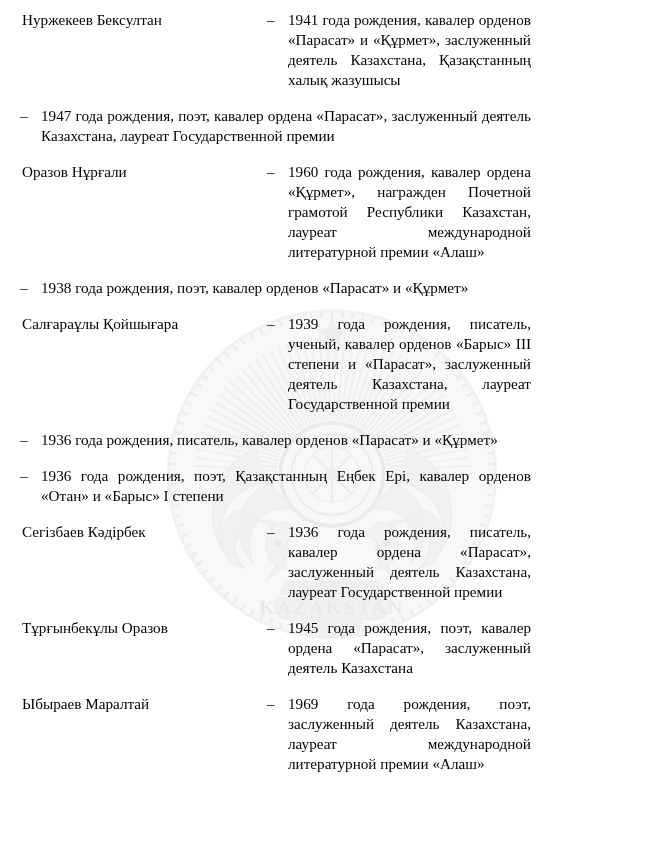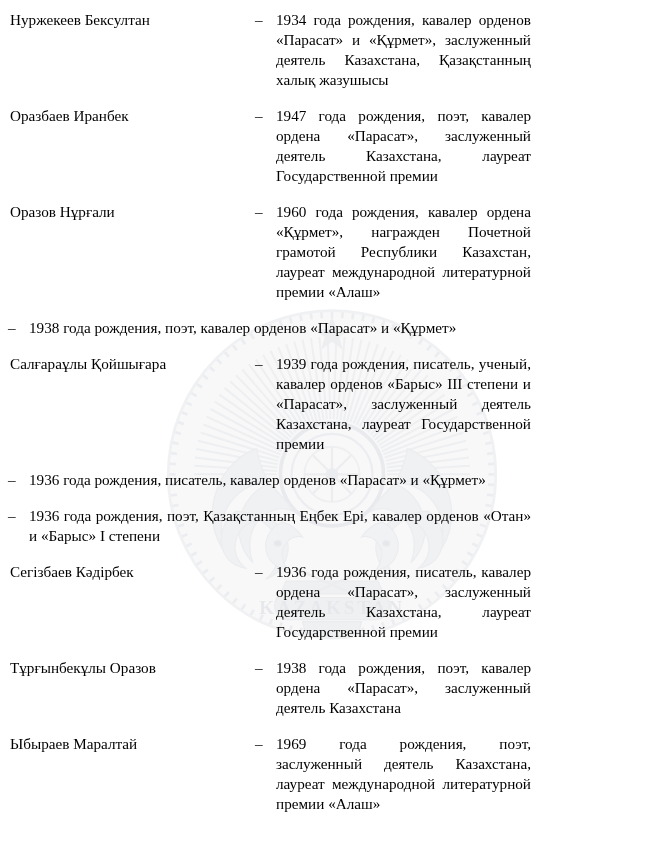--- a/index.html
+++ b/index.html
@@ -29,21 +29,21 @@
   }
   #watermark svg { display: block; width: 100%; height: 100%; }
 
   
   #page {
     position: absolute;
     left: 0; top: 0;
     width: 553px;
     height: 852px;
     z-index: 2;
-    padding: 10px 22px 0 8px;
+    padding: 10px 22px 0 20px;
     box-sizing: border-box;
   }
 
   .entry {
     display: flex;
     align-items: flex-start;
     margin-bottom: 16px;
   }
   .entry:last-child { margin-bottom: 7px; }
 
@@ -312,24 +312,23 @@
     </g>
     <circle cx="200" cy="196" r="178" fill="none" stroke="#cfd2d8" stroke-width="3"></circle>
   </svg>
 </div>
 
 <div id="page">
   <div id="entry-list">
       <div class="entry">
         <div class="entry-name">Нуржекеев Бексултан</div>
         <div class="entry-dash">–</div>
-        <div class="entry-desc">1934 года рождения, кавалер орденов «Парасат» и «Құрмет», заслуженный деятель Казахстана, Қазақстанның халық жазушысы</div>
-      </div>
-      <div class="entry">
-        <div class="entry-name">Оразбаев Иранбек</div>
+        <div class="entry-desc">1941 года рождения, кавалер орденов «Парасат» и «Құрмет», заслуженный деятель Казахстана, Қазақстанның халық жазушысы</div>
+      </div>
+      <div class="entry">
         <div class="entry-dash">–</div>
         <div class="entry-desc">1947 года рождения, поэт, кавалер ордена «Парасат», заслуженный деятель Казахстана, лауреат Государственной премии</div>
       </div>
       <div class="entry">
         <div class="entry-name">Оразов Нұрғали</div>
         <div class="entry-dash">–</div>
         <div class="entry-desc">1960 года рождения, кавалер ордена «Құрмет», награжден Почетной грамотой Республики Казахстан, лауреат международной литературной премии «Алаш»</div>
       </div>
       <div class="entry">
         <div class="entry-dash">–</div>
@@ -349,21 +348,21 @@
         <div class="entry-desc">1936 года рождения, поэт, Қазақстанның Еңбек Ері, кавалер орденов «Отан» и «Барыс» I степени</div>
       </div>
       <div class="entry">
         <div class="entry-name">Сегізбаев Кәдірбек</div>
         <div class="entry-dash">–</div>
         <div class="entry-desc">1936 года рождения, писатель, кавалер ордена «Парасат», заслуженный деятель Казахстана, лауреат Государственной премии</div>
       </div>
       <div class="entry">
         <div class="entry-name">Тұрғынбекұлы Оразов</div>
         <div class="entry-dash">–</div>
-        <div class="entry-desc">1938 года рождения, поэт, кавалер ордена «Парасат», заслуженный деятель Казахстана</div>
+        <div class="entry-desc">1945 года рождения, поэт, кавалер ордена «Парасат», заслуженный деятель Казахстана</div>
       </div>
       <div class="entry">
         <div class="entry-name">Ыбыраев Маралтай</div>
         <div class="entry-dash">–</div>
         <div class="entry-desc">1969 года рождения, поэт, заслуженный деятель Казахстана, лауреат международной литературной премии «Алаш»</div>
       </div>
     </div>
 </div>
 
 </body></html>

